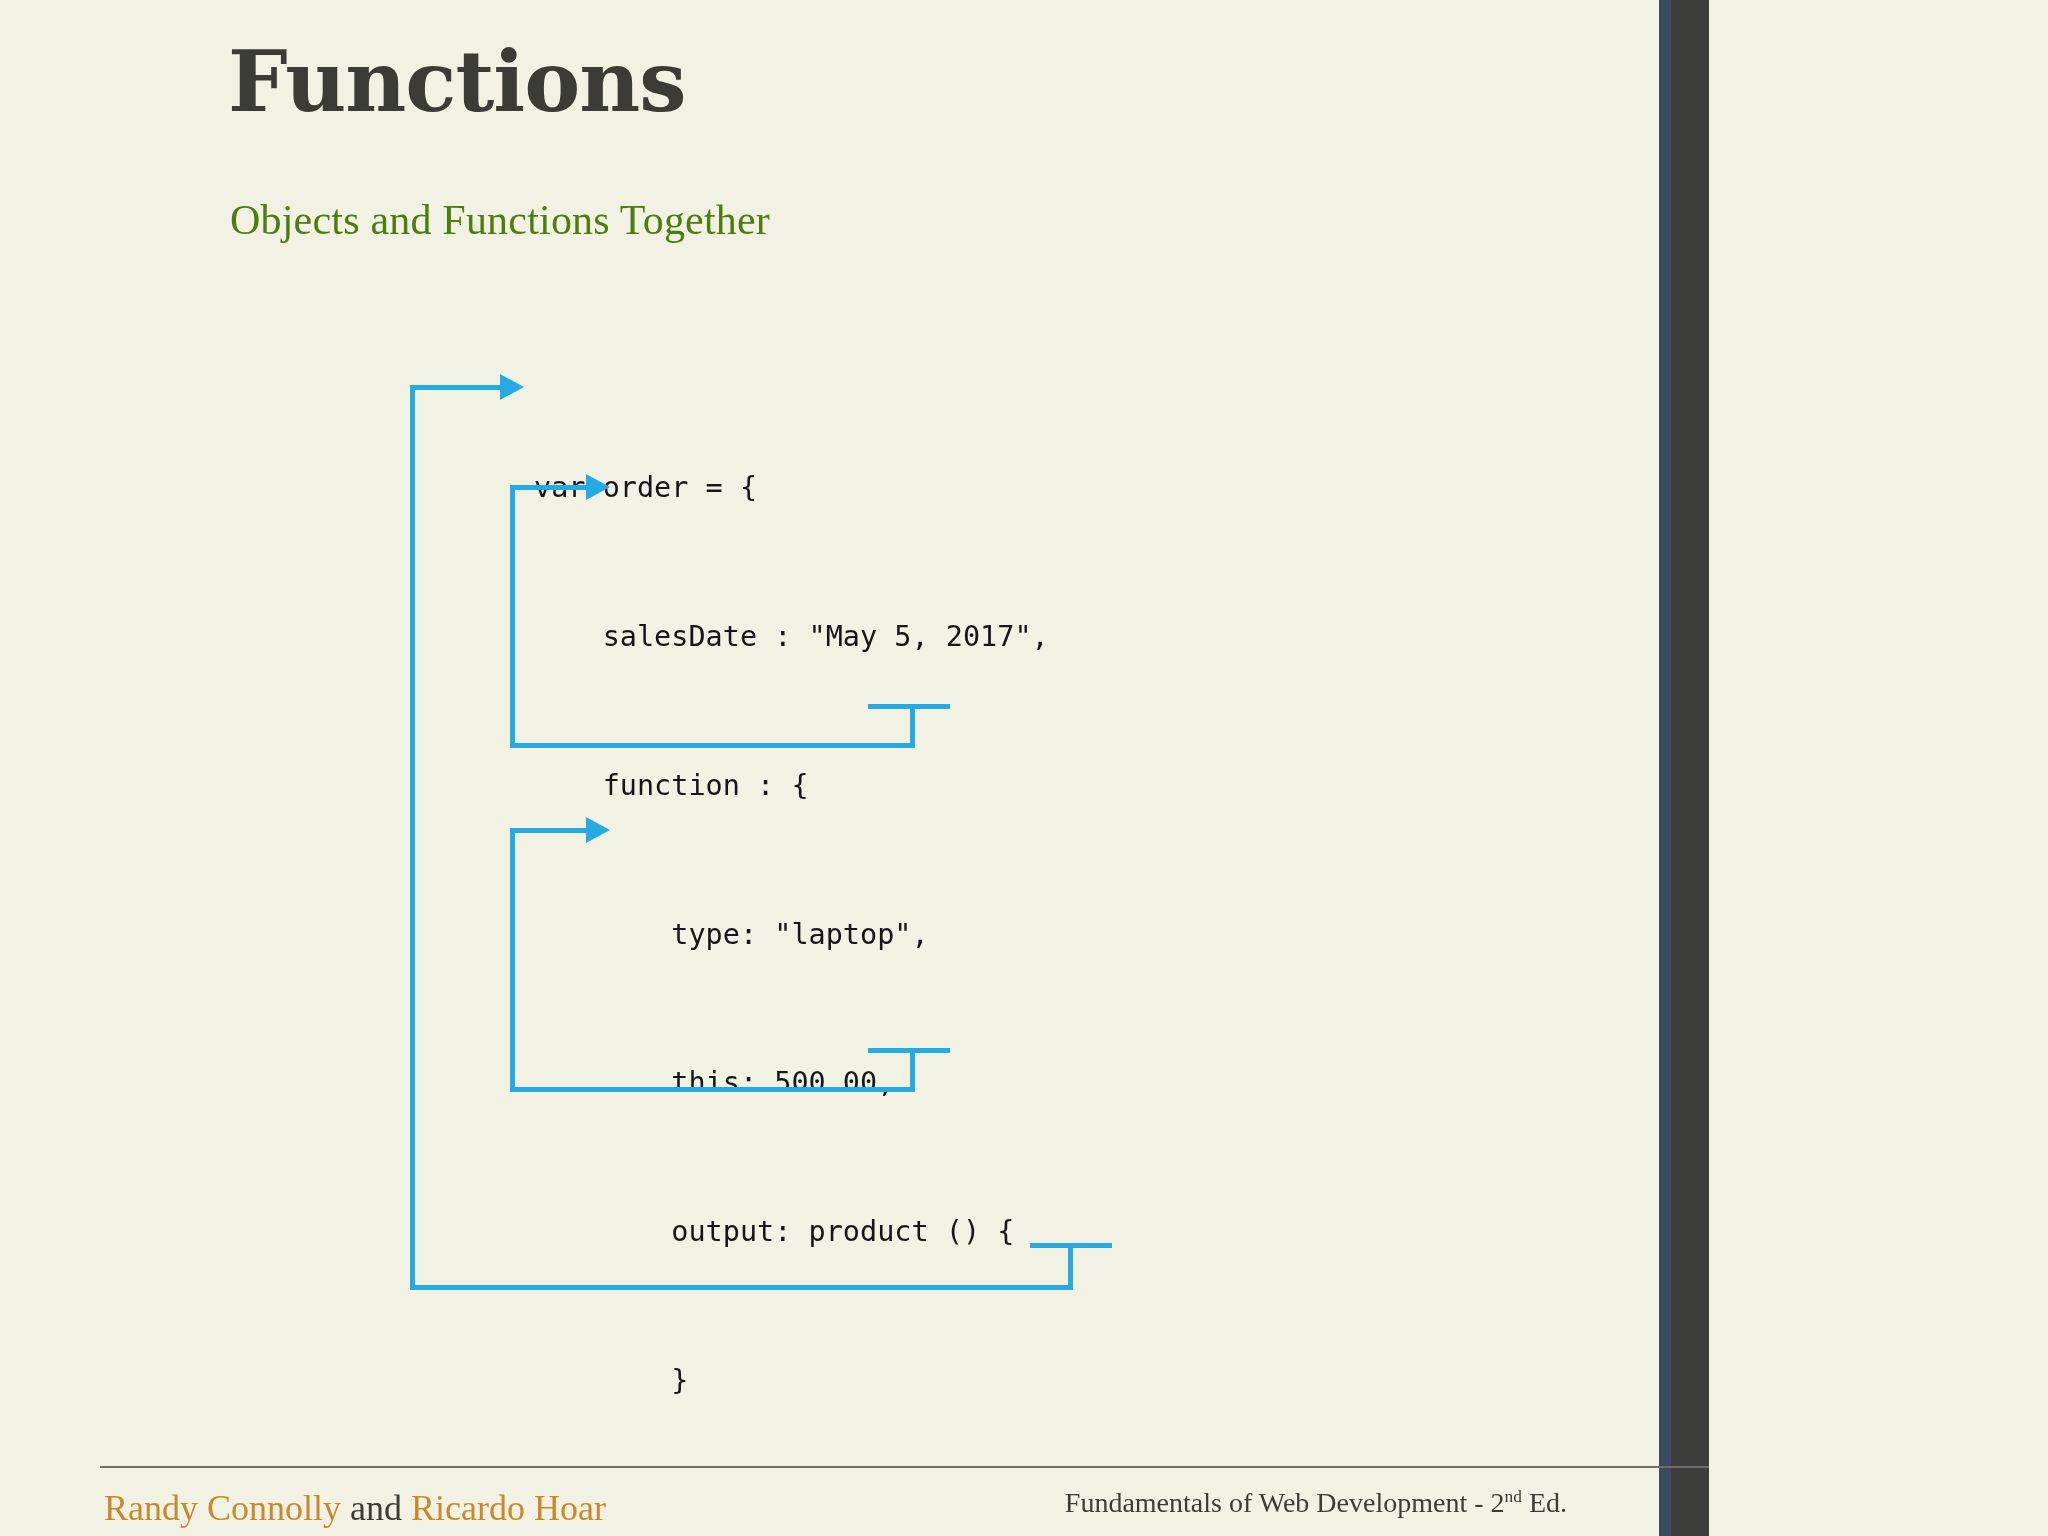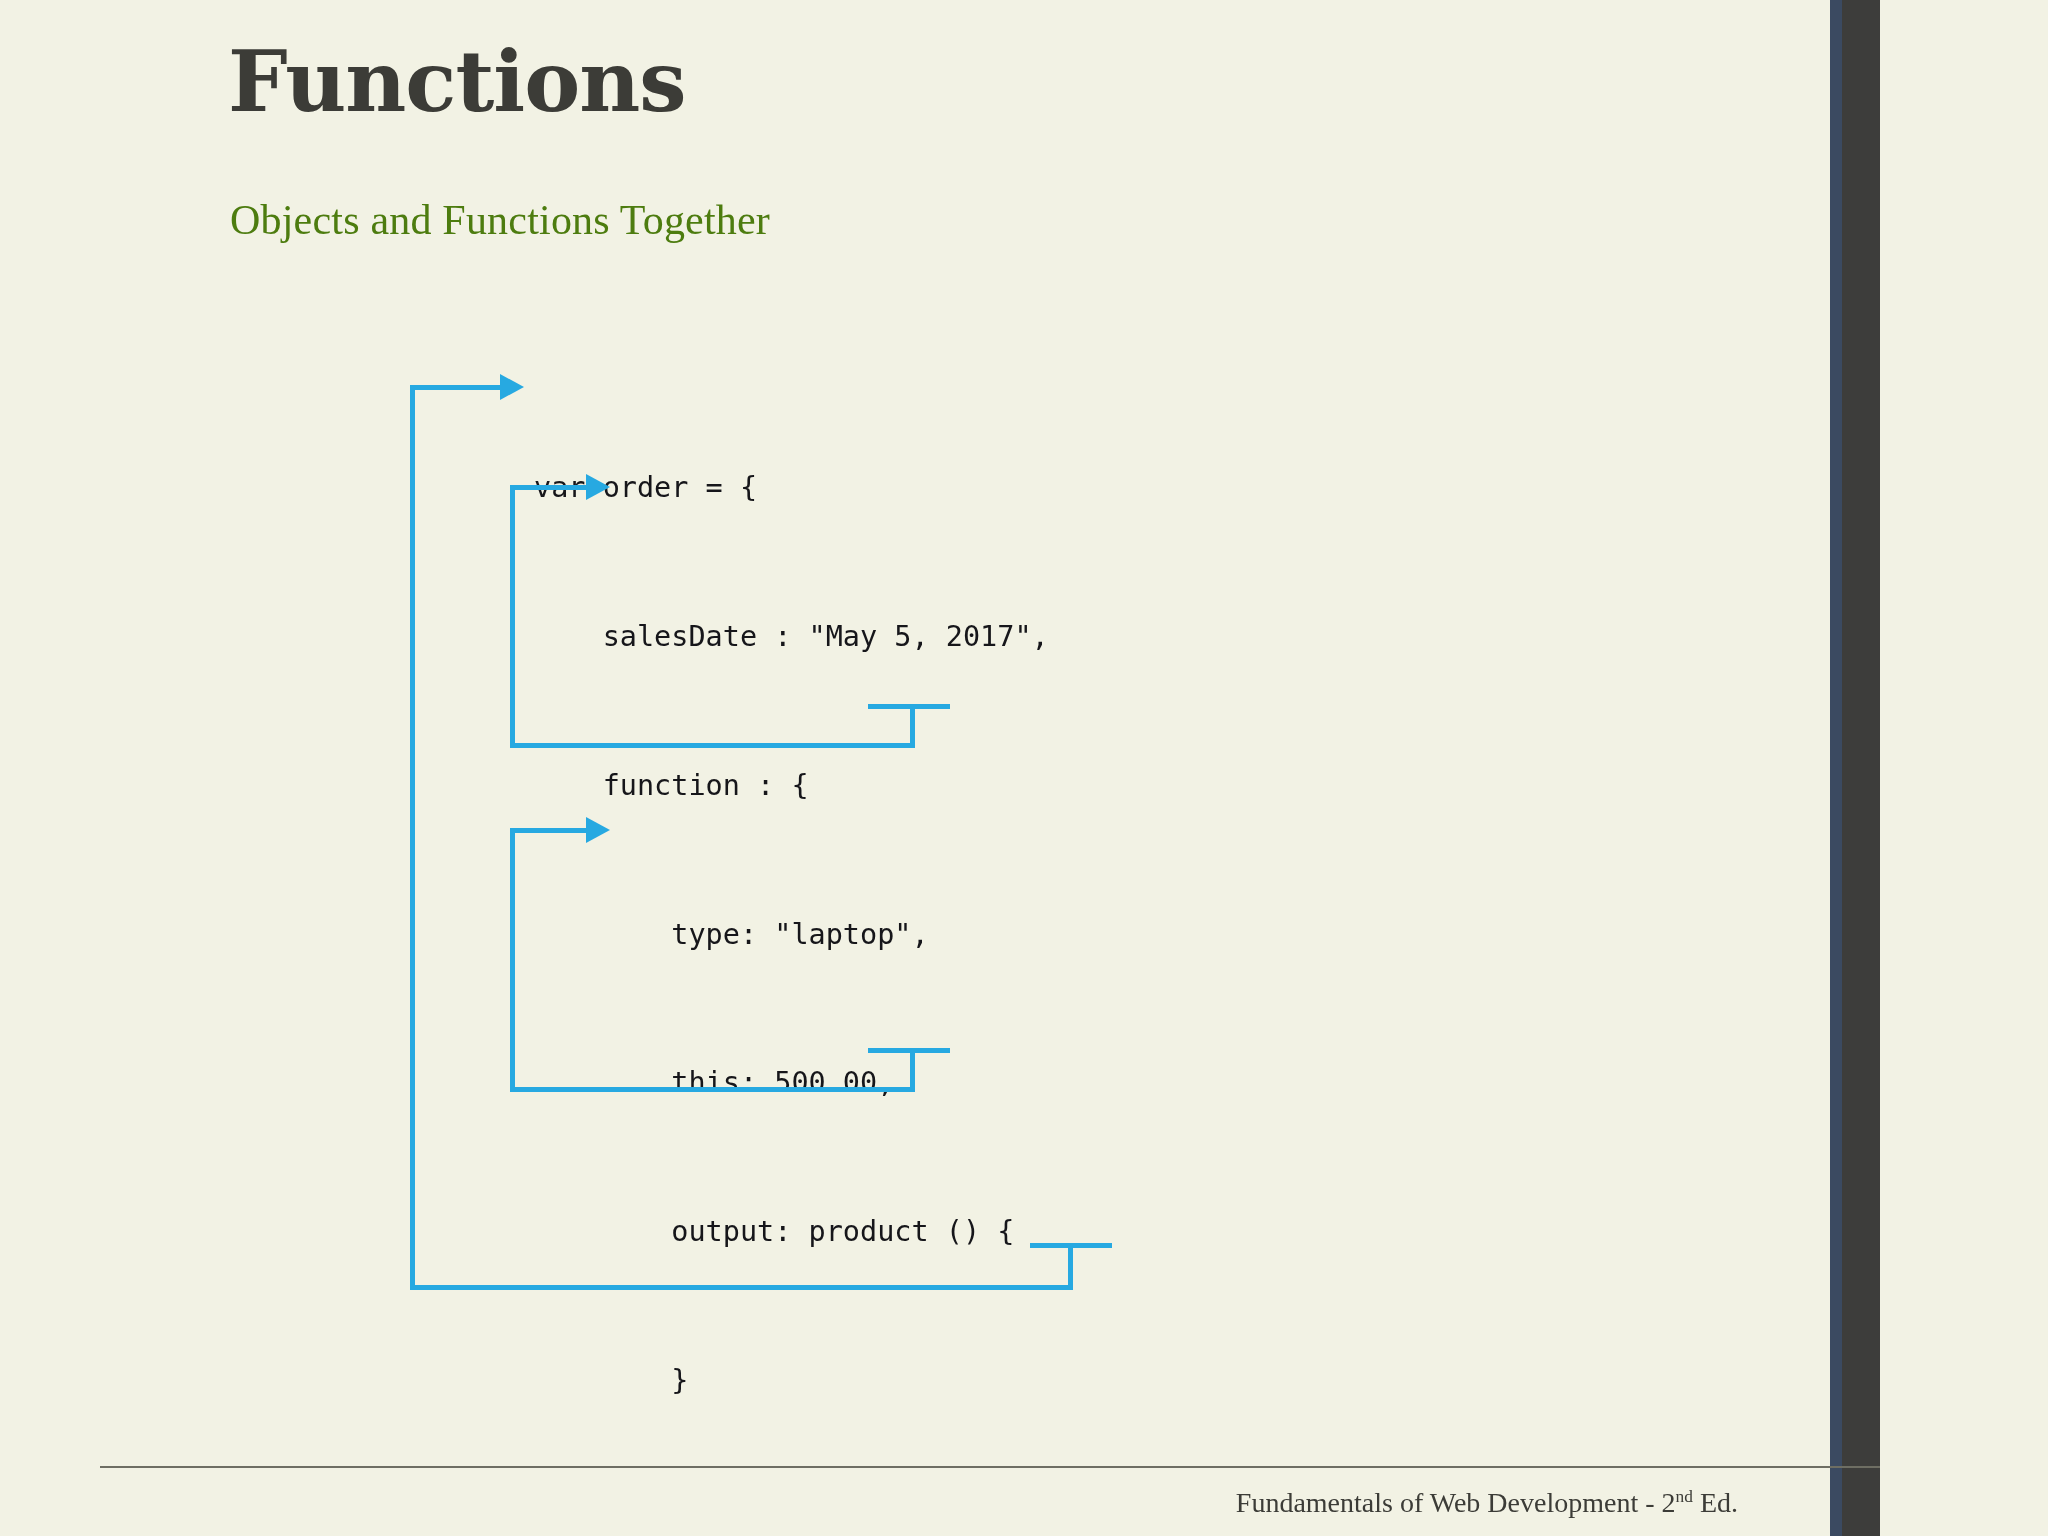--- a/index.html
+++ b/index.html
@@ -10,21 +10,21 @@
     overflow: hidden;
   }
 
   body {
     background: #f2f2e4;
     font-family: "Liberation Serif", serif;
   }
 
   .slide {
     position: relative;
-    width: 1880px;
+    width: 1709px;
     height: 1536px;
     background: #f2f2e4;
     overflow: hidden;
   }
 
   
   .edge-navy {
     position: absolute;
     top: 0;
     right: 38px;
@@ -192,16 +192,17 @@
 
   <div class="uline" style="left:868px; top:1048px; width:82px;"></div>
   <div class="vline" style="left:910px; top:1048px; height:44px;"></div>
   <div class="hline" style="left:510px; top:1087px; width:405px;"></div>
   <div class="vline" style="left:510px; top:828px; height:263px;"></div>
   <div class="hline" style="left:510px; top:828px; width:78px;"></div>
   <div class="arrow-head" style="left:586px; top:817px;"></div>
 
   <div class="footer-rule"></div>
 
+  <div class="footer-left"><span class="author">Randy Connolly</span><span> and </span><span class="author">Ricardo Hoar</span></div>
 
   <div class="footer-right"><span>Fundamentals of Web Development - 2</span><sup>nd</sup><span> Ed.</span></div>
 
 </div>
 
 </body></html>

